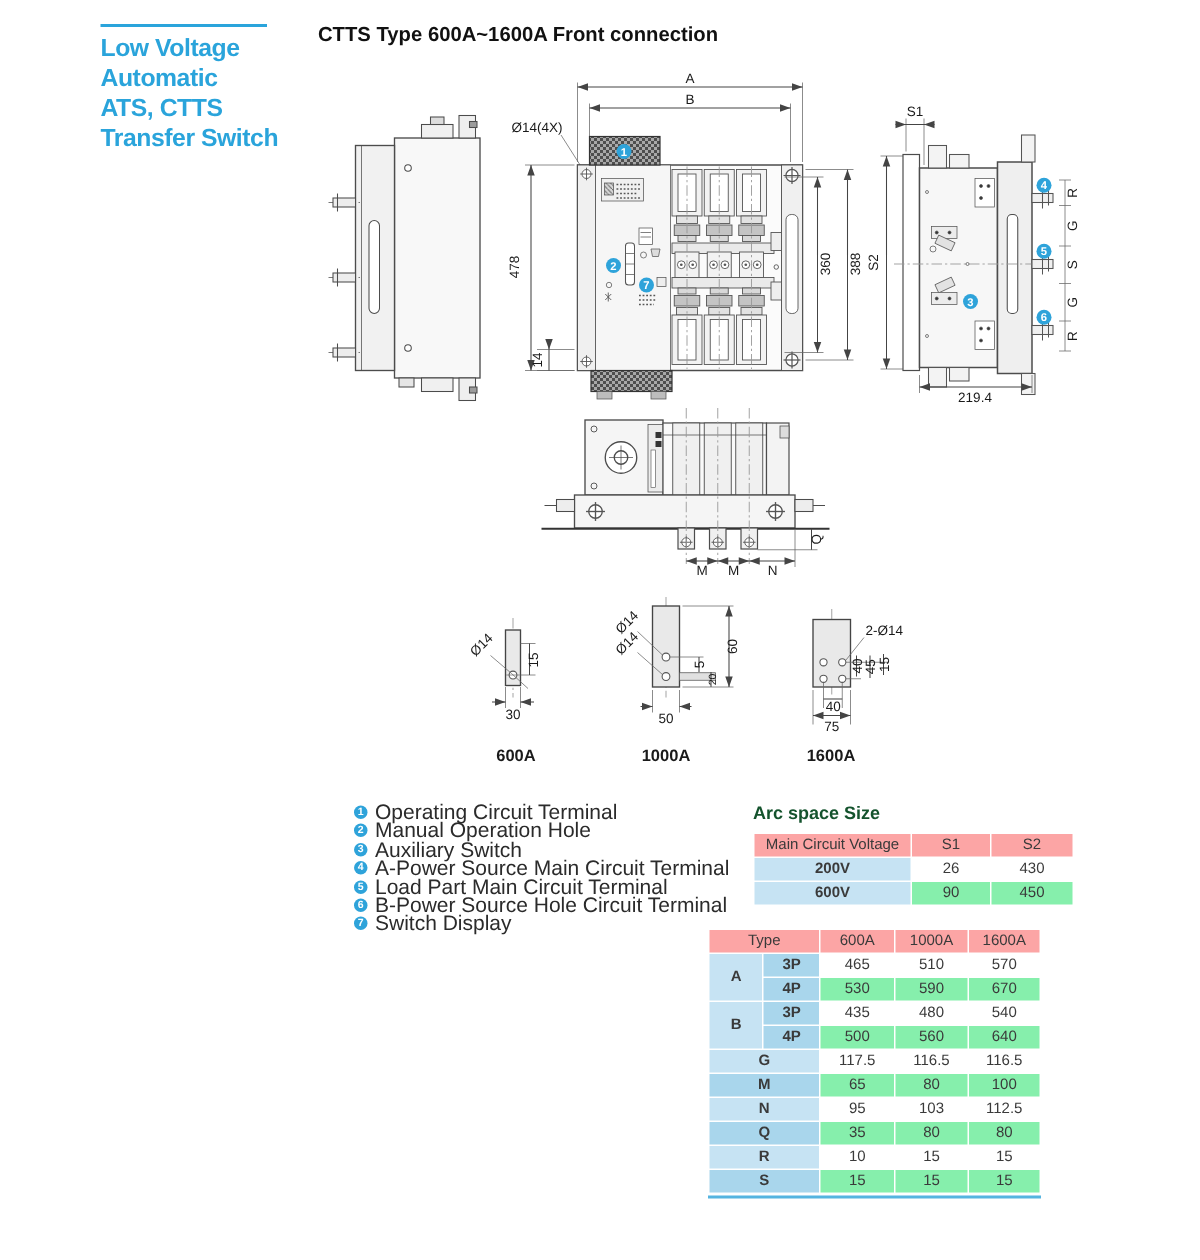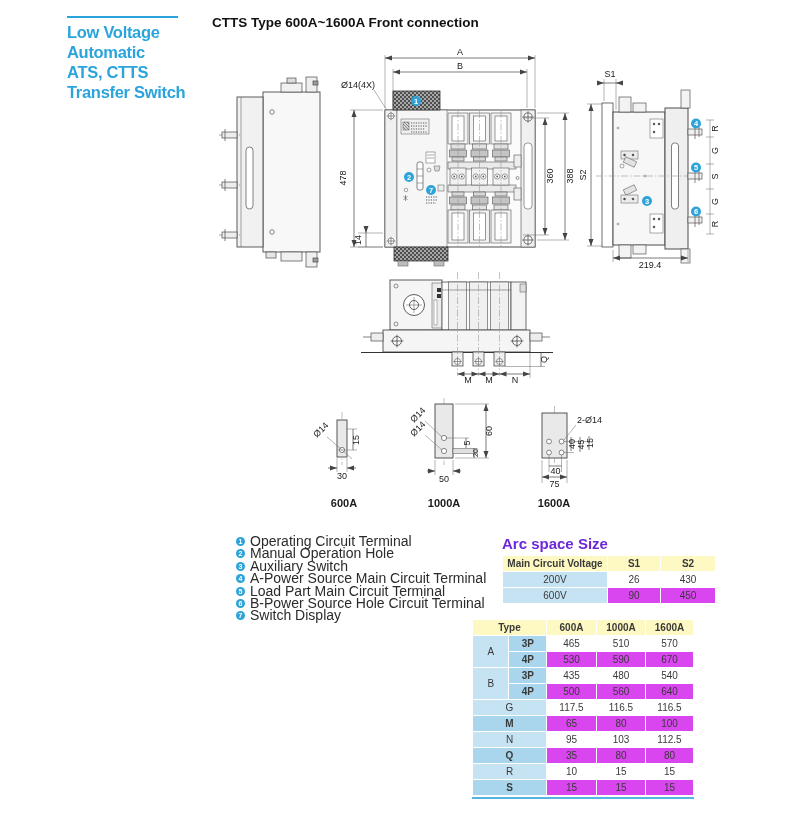--- a/index.html
+++ b/index.html
@@ -20,29 +20,29 @@
   #draw text.small{font-size:7px;}
   #draw text.biglbl{font-size:11px;font-weight:700;}
   #draw text.co{fill:#fff;font-size:7.5px;font-weight:700;}
   
   #legend{position:absolute;left:236px;top:536px;}
   .legend-item{display:flex;align-items:flex-start;height:12.4px;}
   .legend-num{flex:0 0 9px;width:9px;height:9px;margin:1px 5px 0 0;border-radius:50%;
               background:#2EA3DA;color:#fff;font-size:7px;line-height:9.5px;text-align:center;font-weight:700;}
   .legend-txt{font-size:14px;color:#2b2b2b;line-height:11.5px;}
   
-  #arc-title{position:absolute;left:502px;top:535px;font-size:15px;font-weight:700;color:#6d28d9;}
+  #arc-title{position:absolute;left:502px;top:535px;font-size:12px;font-weight:700;color:#14532d;}
   table.dt{border-collapse:separate;border-spacing:1.5px;table-layout:fixed;}
   table.dt td{height:15px;padding:0;text-align:center;vertical-align:middle;
               font-size:10px;color:#3a3a3a;line-height:1;}
-  td.h{background:#fef9c3;font-weight:700;color:#222;margin-top:28px;}
-  td.lg{background:#C6E3F3;font-weight:400;color:#222;}  
+  td.h{background:#fca5a5;font-weight:400;color:#222;margin-top:28px;}
+  td.lg{background:#C6E3F3;font-weight:700;color:#222;}  
   td.md{background:#A9D6EC;font-weight:700;color:#222;}  
   td.w{background:#FFFFFF;}
-  td.b{background:#d946ef;margin-top:19px;}
+  td.b{background:#86efac;margin-top:19px;}
   #arc-table{position:absolute;left:502px;top:555px;}
   #type-wrap{position:absolute;left:472px;top:619px;border-bottom:2.5px solid #55B4E0;padding-bottom:1px;}
 </style>
 </head>
 <body>
 
 <div id="page">
 
   <div id="prod-rule"></div>
   <div id="prod-title">

